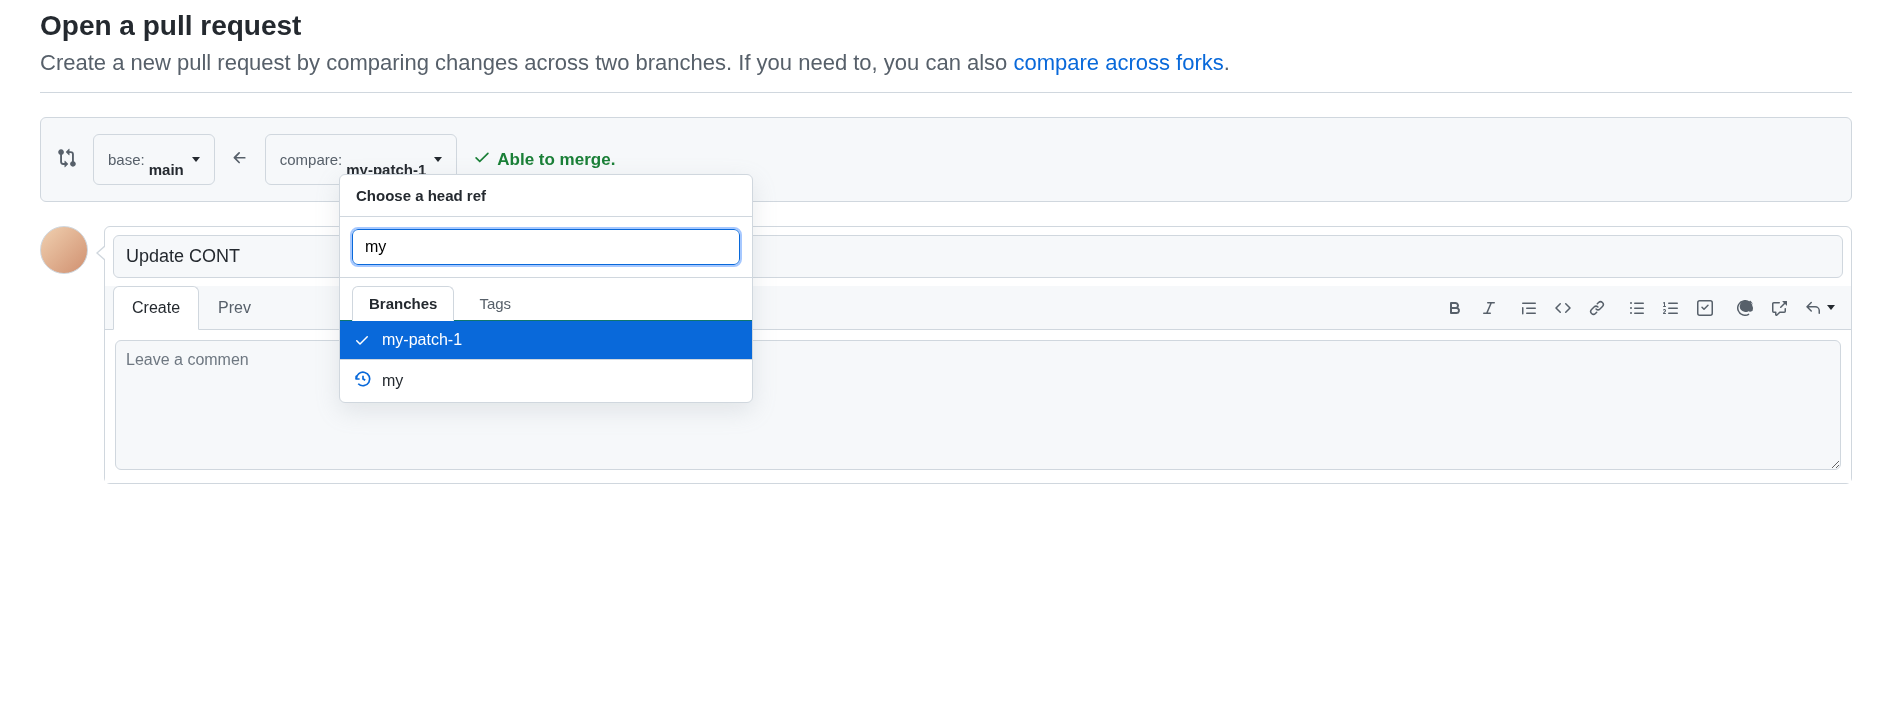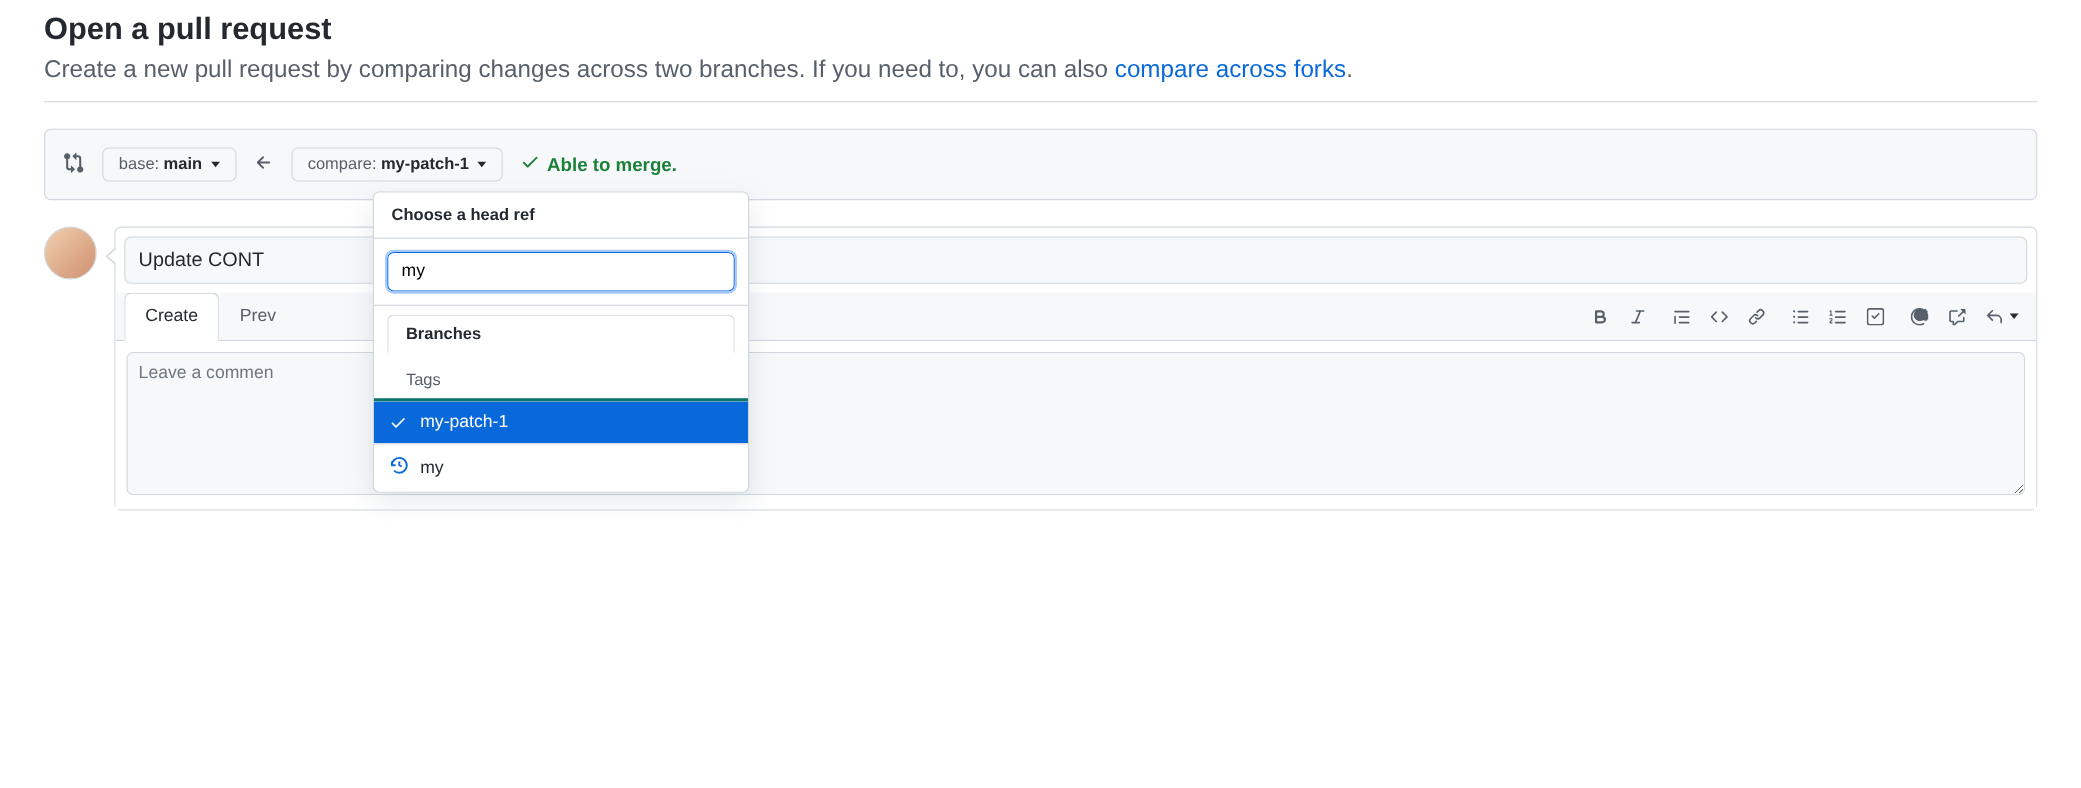--- a/index.html
+++ b/index.html
@@ -59,20 +59,21 @@
       color: #24292f;
       cursor: pointer;
       font-family: inherit;
       justify-content: center;
     }
     .branch-button .label {
       color: #57606a;
     }
     .branch-button .value {
       font-weight: 600;
+      margin-top: 20px;
     }
     .caret {
       display: inline-block;
       width: 0;
       height: 0;
       border-left: 4px solid transparent;
       border-right: 4px solid transparent;
       border-top: 5px solid #24292f;
       margin-left: 4px;
     }
@@ -211,21 +212,21 @@
       resize: vertical;
     }
     .comment-textarea::placeholder {
       color: #6e7781;
     }
     
     .dropdown {
       position: absolute;
       top: 56px;
       left: 298px;
-      width: 342px;
+      width: 414px;
       background: #ffffff;
       border: 1px solid #d0d7de;
       border-radius: 6px;
       box-shadow: 0 8px 24px rgba(140,149,159,0.2);
       z-index: 100;
     }
     .dropdown-header {
       padding: 12px 16px;
       font-weight: 600;
       font-size: 15px;
@@ -241,22 +242,21 @@
       font-size: 16px;
       border: 1px solid #0969da;
       border-radius: 6px;
       outline: 2px solid #a6c8ff;
       font-family: inherit;
     }
     .dropdown-tabs {
       display: flex;
       padding: 8px 12px 0 12px;
       gap: 8px;
-      border-bottom: 3px solid #0f766e;
-      flex-direction: column;
+      border-bottom: 1px solid #0f766e;
     }
     .dropdown-tab {
       padding: 8px 16px;
       font-size: 15px;
       cursor: pointer;
       color: #57606a;
       border: 1px solid transparent;
       border-bottom: none;
     }
     .dropdown-tab.active {

